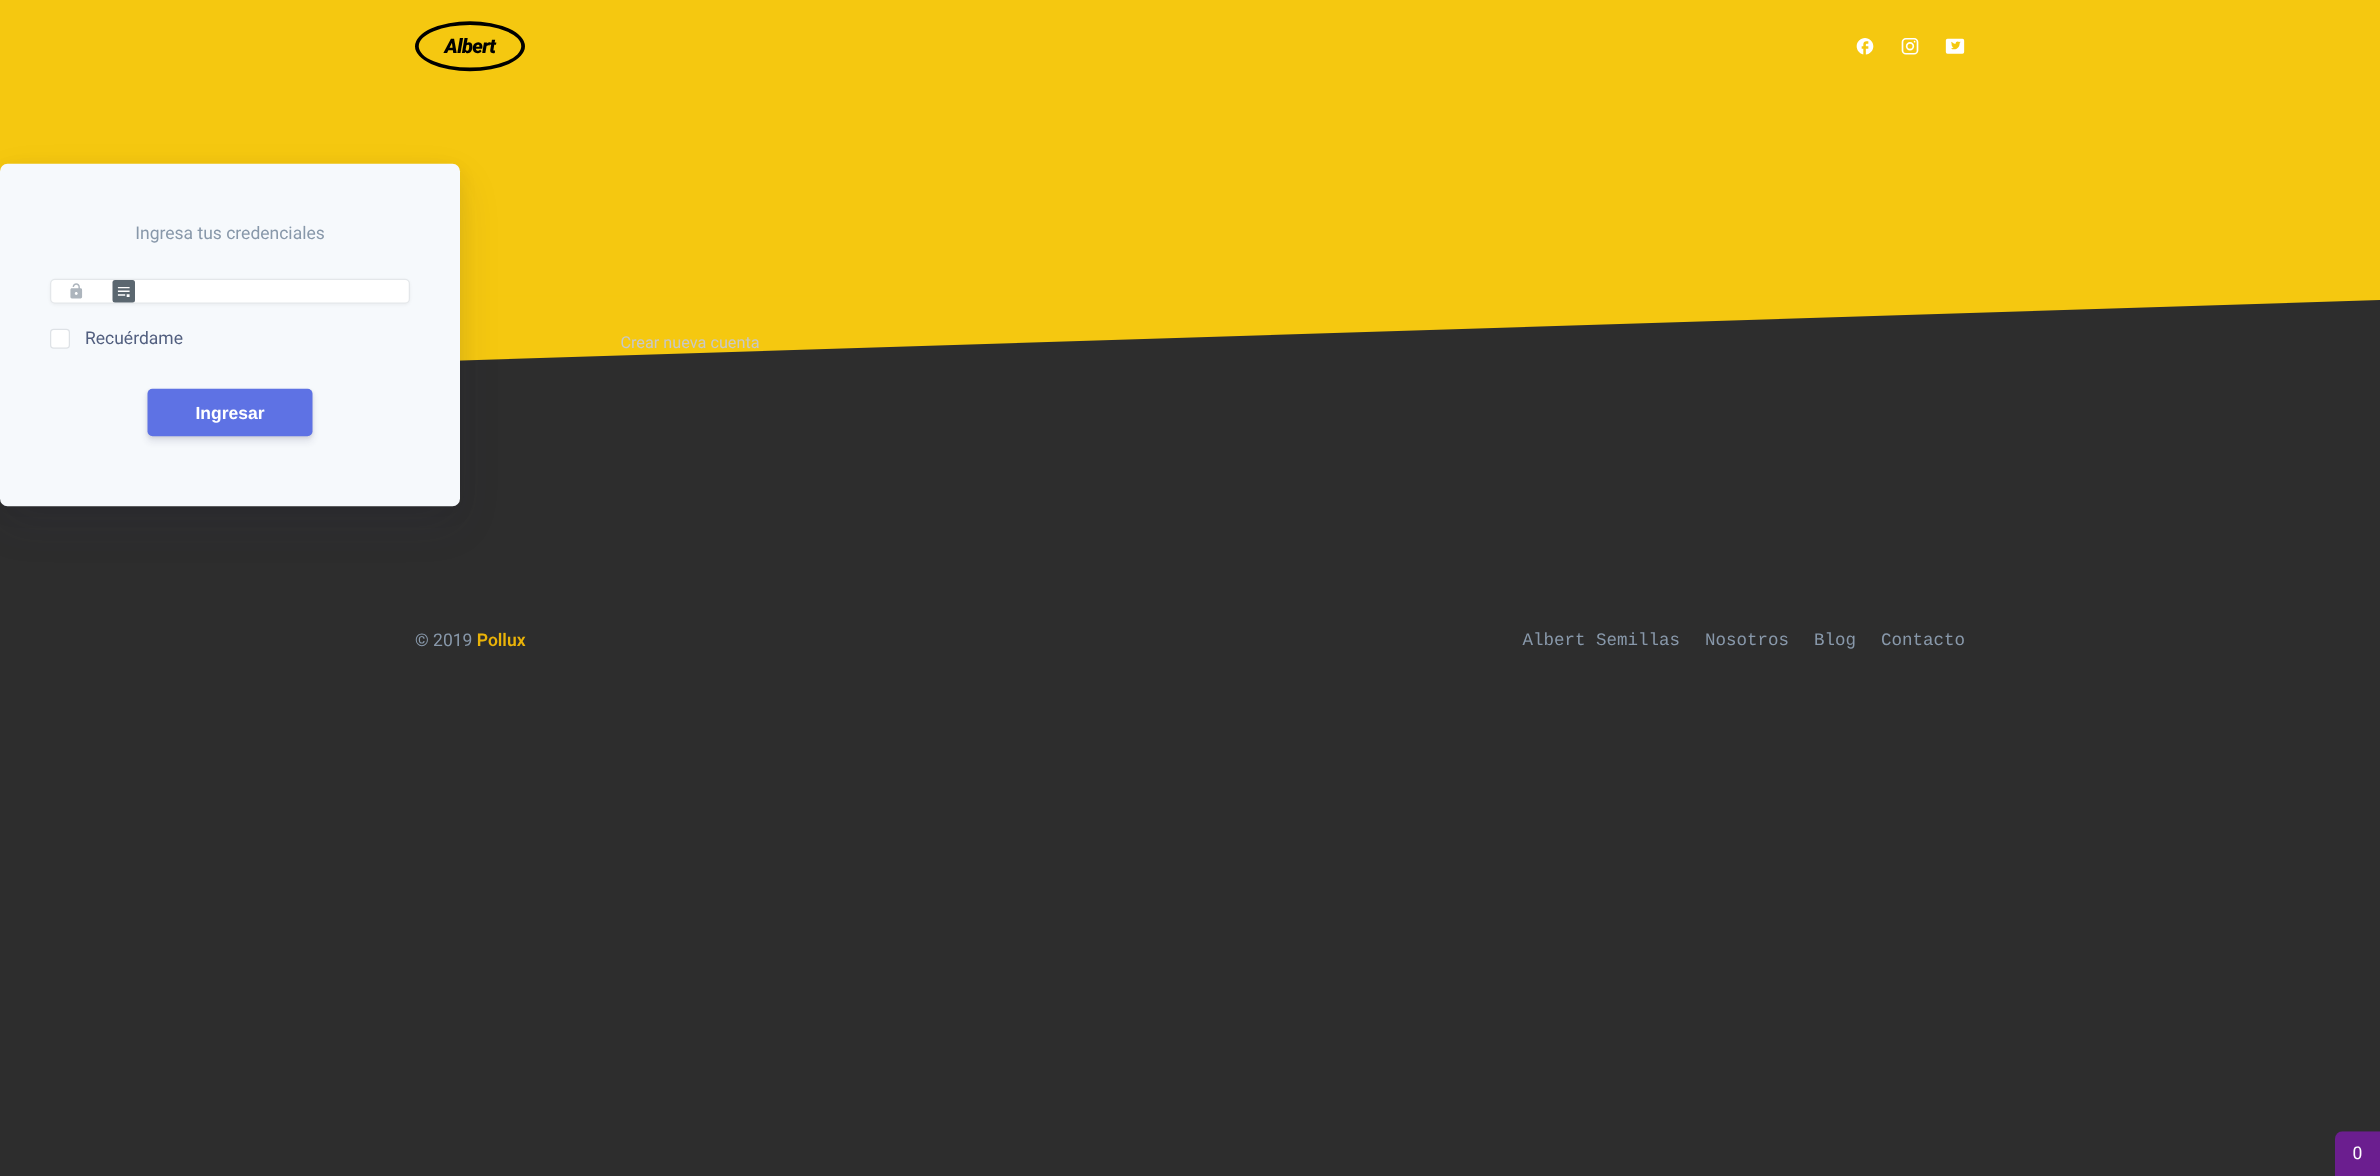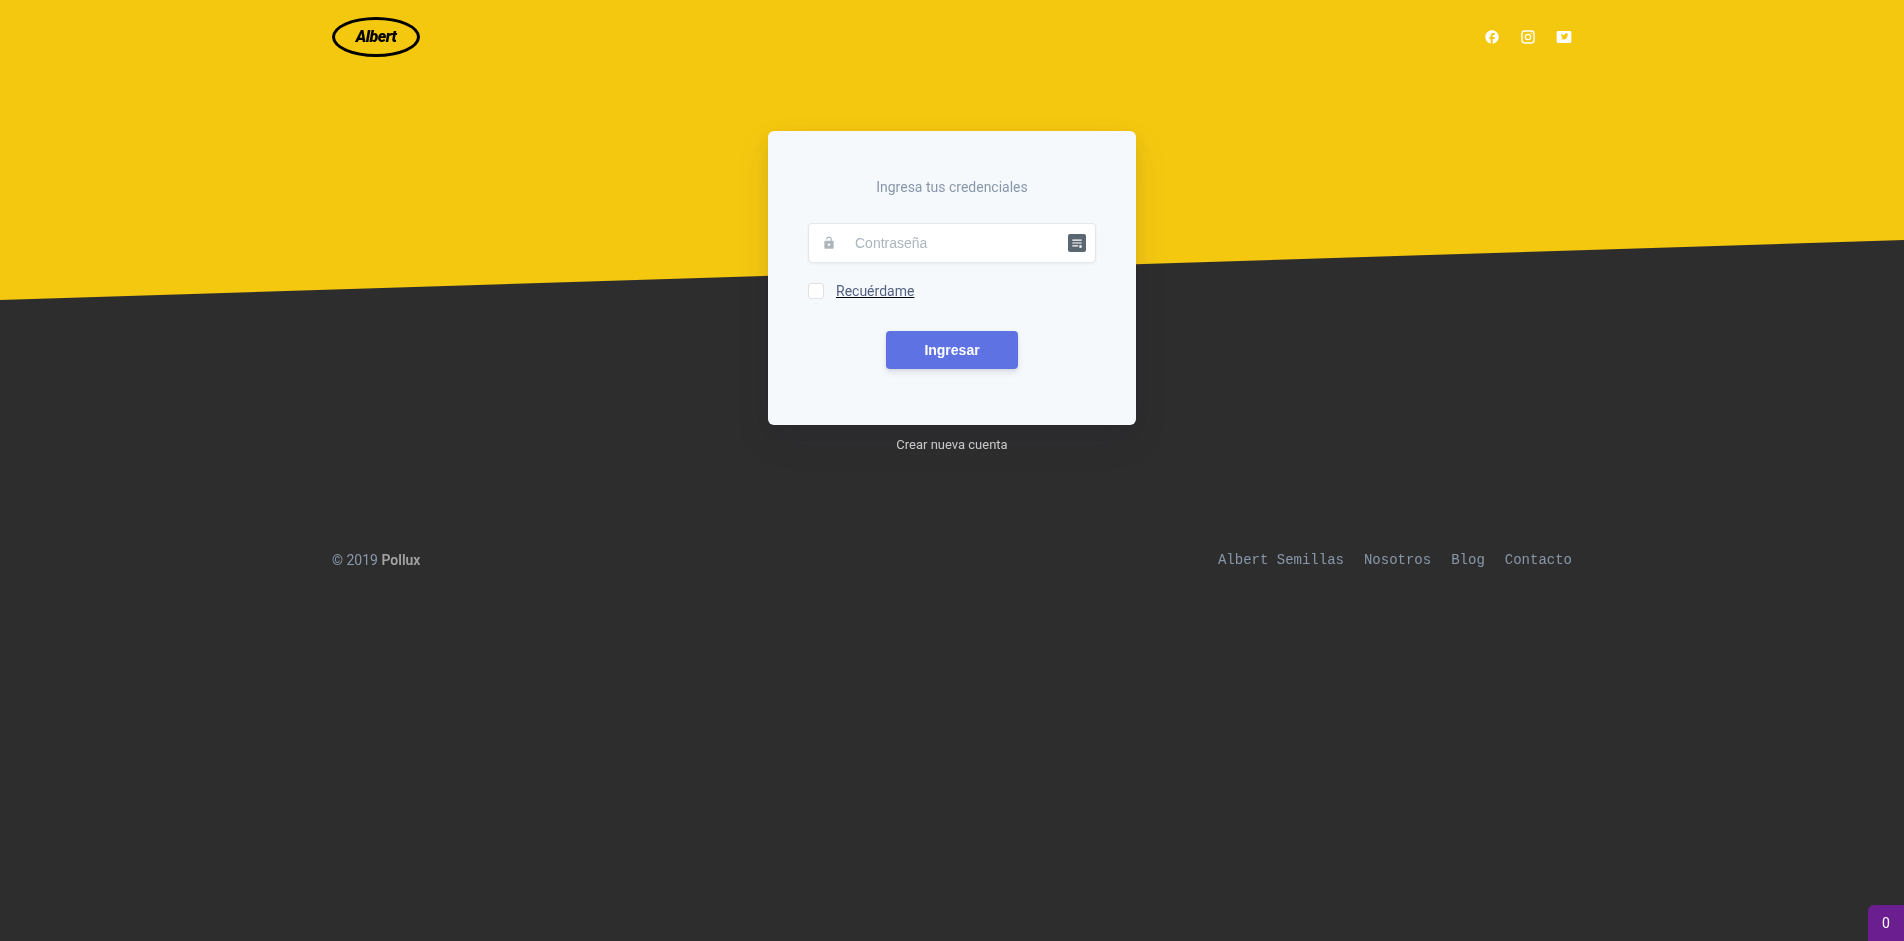--- a/index.html
+++ b/index.html
@@ -98,21 +98,21 @@
     .social-icon svg {
       width: 100%;
       height: 100%;
       fill: #fff;
     }
 
     .main-container {
       position: relative;
       z-index: 1;
       display: flex;
-      flex-direction: column;
+      flex-direction: row;
       align-items: center;
       padding-top: 58px;
     }
 
     .login-card {
       background-color: #f6f9fc;
       border-radius: 6px;
       width: 368px;
       padding: 48px 40px 56px;
       box-shadow: 0 15px 35px rgba(50, 50, 93, 0.1), 0 5px 15px rgba(0, 0, 0, 0.07);
@@ -187,21 +187,20 @@
       height: 14px;
       fill: #fff;
     }
 
     .checkbox-row {
       display: flex;
       align-items: center;
       gap: 12px;
       margin-top: 20px;
       margin-bottom: 32px;
-      text-decoration: underline;
     }
 
     .checkbox {
       width: 16px;
       height: 16px;
       border: 1px solid #dee2e6;
       border-radius: 3px;
       background-color: #fff;
       cursor: pointer;
     }
@@ -248,21 +247,21 @@
       padding: 20px 332px;
       margin-top: 80px;
     }
 
     .footer-left {
       color: #8898aa;
       font-size: 14px;
     }
 
     .footer-brand {
-      color: #a3a3a3;
+      color: #eab308;
       font-weight: 600;
     }
 
     .footer-nav {
       display: flex;
       gap: 20px;
     }
 
     .footer-link {
       color: #8898aa;
@@ -321,21 +320,20 @@
   <div class="login-card">
     <div class="login-title">Ingresa tus credenciales</div>
 
 
     <div class="input-group">
       <span class="input-icon">
         <svg viewBox="0 0 24 24">
             <path d="M18 8h-1V6c0-2.76-2.24-5-5-5S7 3.24 7 6h2c0-1.66 1.34-3 3-3s3 1.34 3 3v2H6c-1.1 0-2 .9-2 2v10c0 1.1.9 2 2 2h12c1.1 0 2-.9 2-2V10c0-1.1-.9-2-2-2zm-6 9c-1.1 0-2-.9-2-2s.9-2 2-2 2 .9 2 2-.9 2-2 2z"></path>
           </svg>
       </span>
-      <input type="password" class="input-field" placeholder="Contraseña" style="">
       <span class="input-suffix">
         <span class="store-badge">
           <svg viewBox="0 0 24 24">
               <path d="M4 6h16v2H4zm0 5h16v2H4zm0 5h10v2H4zm12 0h4v4h-4z"></path>
             </svg>
         </span>
       </span>
     </div>
 
     <div class="checkbox-row">

